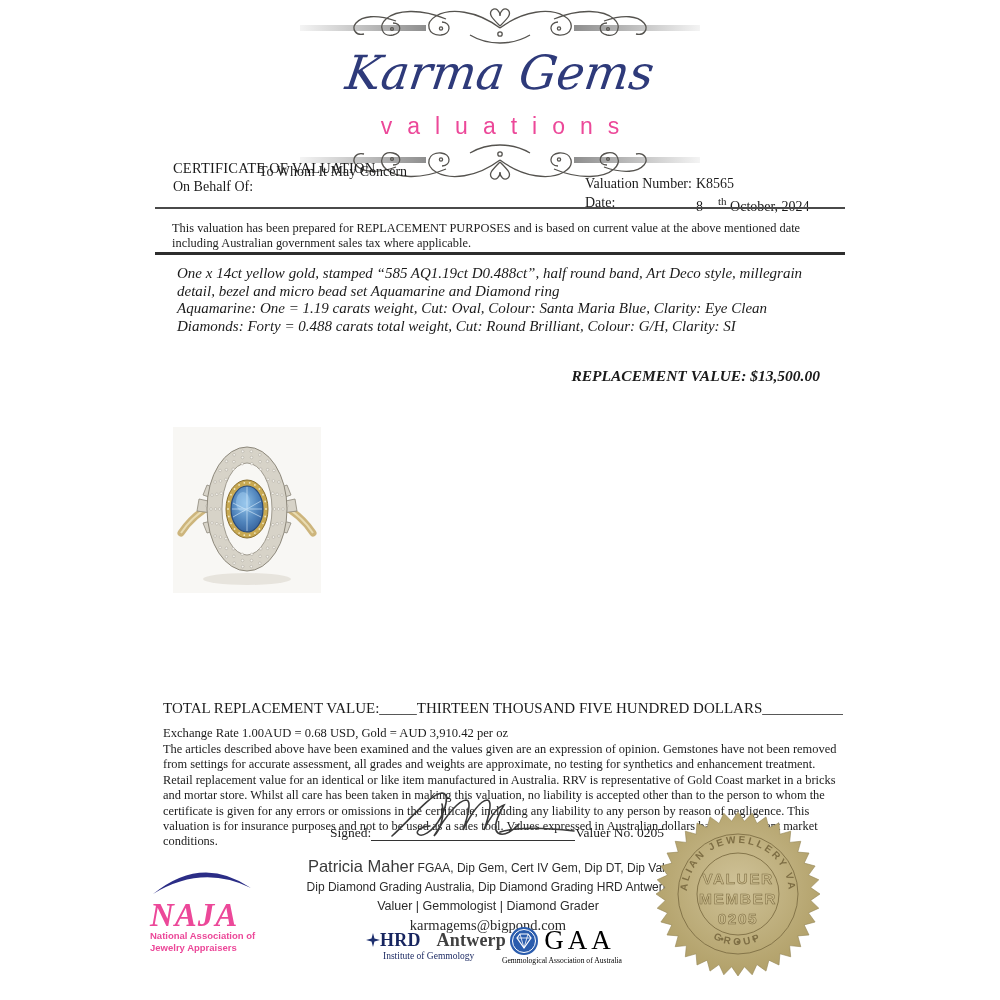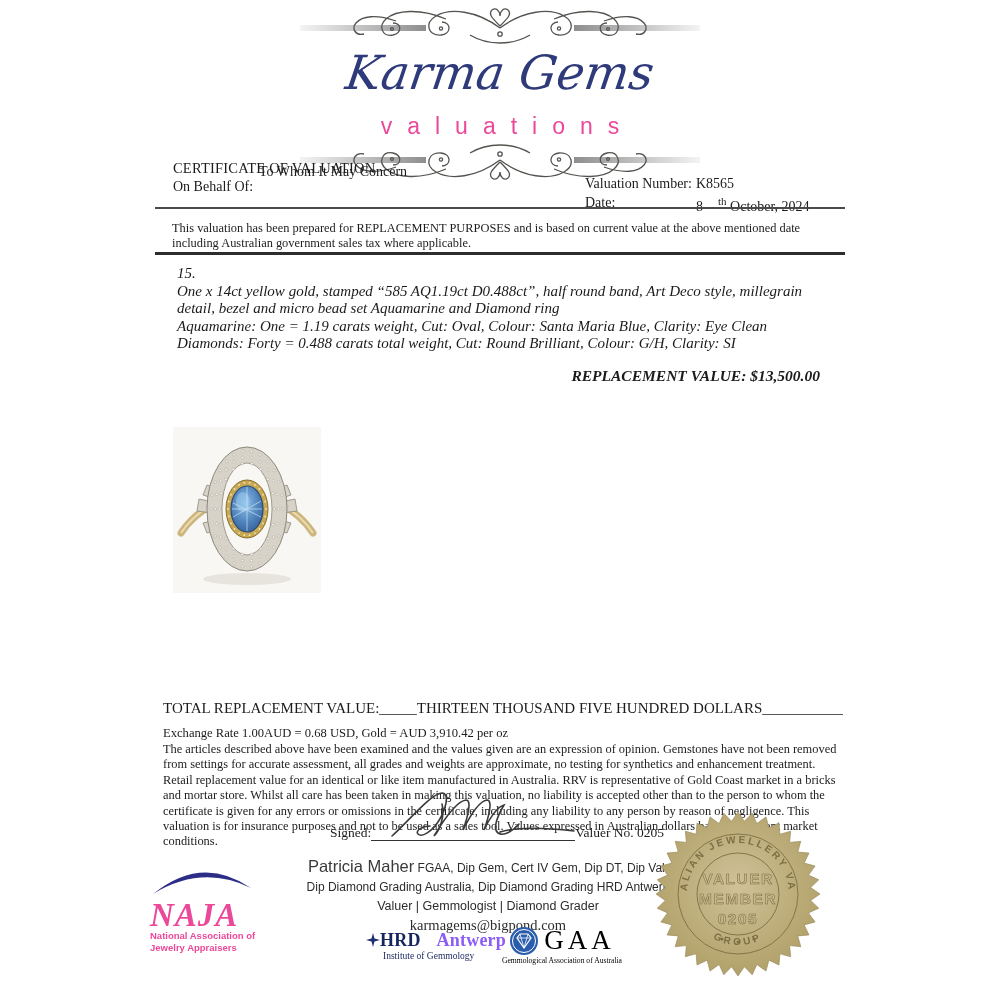--- a/index.html
+++ b/index.html
@@ -53,21 +53,21 @@
 
   
   .naja{left:150px;top:866px;width:112px;text-align:left;color:#ec4899;}
   .naja-acronym{font-family:"Liberation Serif", serif;font-style:italic;font-weight:bold;
                 font-size:33px;letter-spacing:1px;line-height:30px;}
   .naja-sub{font-family:"Liberation Sans", sans-serif;font-weight:bold;font-size:9.5px;line-height:11.5px;}
 
   .hrd{left:366px;top:929px;width:140px;color:#17255f;}
   .hrd-row{display:flex;align-items:center;}
   .hrd-word{font-size:18px;font-weight:bold;letter-spacing:.2px;}
-  .hrd-word .p2{color:#8b5cf6;padding-left:16px;}
+  .hrd-word .p2{color:#404040;padding-left:16px;}
   .hrd-sub{font-size:9.5px;margin-left:17px;margin-top:0px;}
 
   .gaa{left:497px;top:925px;width:130px;color:#000000;text-align:center;}
   .gaa-row{display:flex;align-items:center;justify-content:center;}
   .gaa-acronym{font-size:27px;letter-spacing:4px;margin-left:5px;}
   .gaa-sub{font-size:7.6px;margin-top:0px;}
 
   .seal{left:654px;top:810px;}
 </style>
 </head>
@@ -132,21 +132,20 @@
   <div class="abs vn-label">Valuation Number:</div>
   <div class="abs vn-value">K8565</div>
   <div class="abs date-label">Date:</div>
   <div class="abs date-value"><span>8</span><sup>th</sup><span> October, 2024</span></div>
 
   <div class="abs hr-thin"></div>
   <div class="abs disclaimer">This valuation has been prepared for REPLACEMENT PURPOSES and is based on current value at the above mentioned date including Australian government sales tax where applicable.</div>
   <div class="abs hr-thick"></div>
 
   <div class="abs item">
-    <div>15.</div>
     <div>One x 14ct yellow gold, stamped “585 AQ1.19ct D0.488ct”, half round band, Art Deco style, millegrain detail, bezel and micro bead set Aquamarine and Diamond ring</div>
     <div>Aquamarine: One = 1.19 carats weight, Cut: Oval, Colour: Santa Maria Blue, Clarity: Eye Clean</div>
     <div>Diamonds: Forty = 0.488 carats total weight, Cut: Round Brilliant, Colour: G/H, Clarity: SI</div>
   </div>
   <div class="abs repl-value">REPLACEMENT VALUE: $13,500.00</div>
 
   <svg class="abs" style="left:173px;top:427px;" width="148" height="166" viewBox="0 0 148 166" role="img">
     <rect width="148" height="166" fill="#f8f7f4"></rect>
     <ellipse cx="74" cy="152" rx="44" ry="6" fill="#e7e4dd"></ellipse>
 

